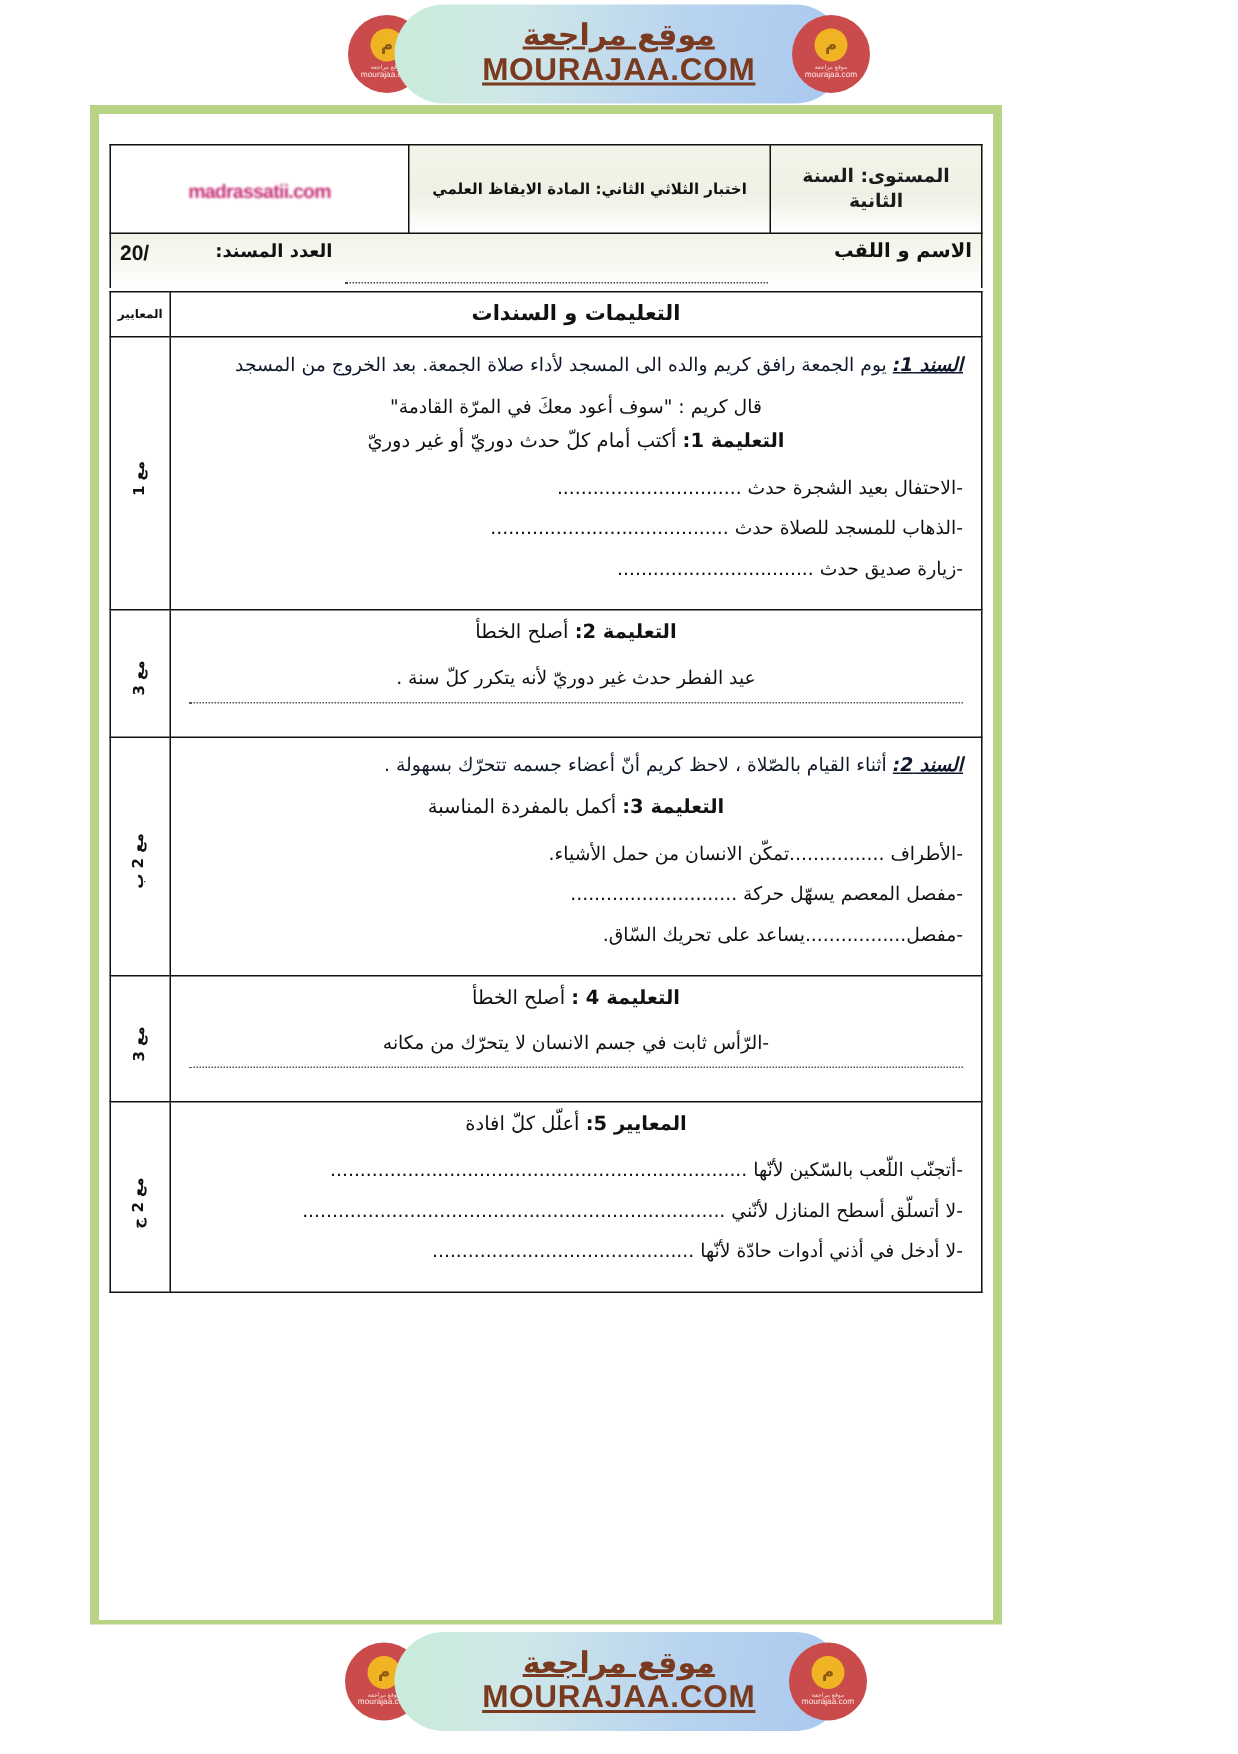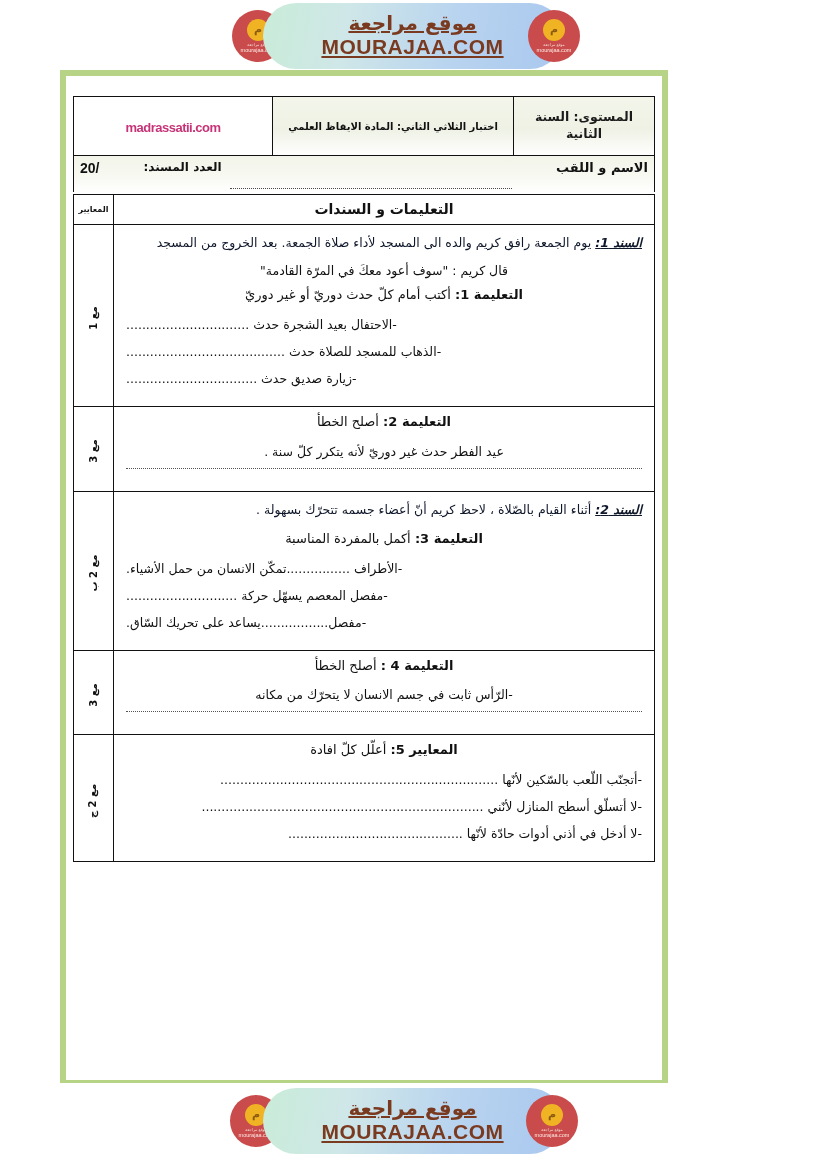--- a/index.html
+++ b/index.html
@@ -274,21 +274,21 @@
     color: #0f172a;
   }
   .support-tag {
     font-style: italic;
     font-weight: bold;
     text-decoration: underline;
   }
   .instr-tag { font-weight: bold; }
 
   .ans {
-    text-align: left;
+    text-align: right;
     font-size: 12.5px;
     color: #111;
     margin: 0 0 12px 0;
   }
 
   .fullrule {
     border-bottom: 1.6px dotted #555;
     height: 1px;
     margin: 2px 0 14px 0;
   }

